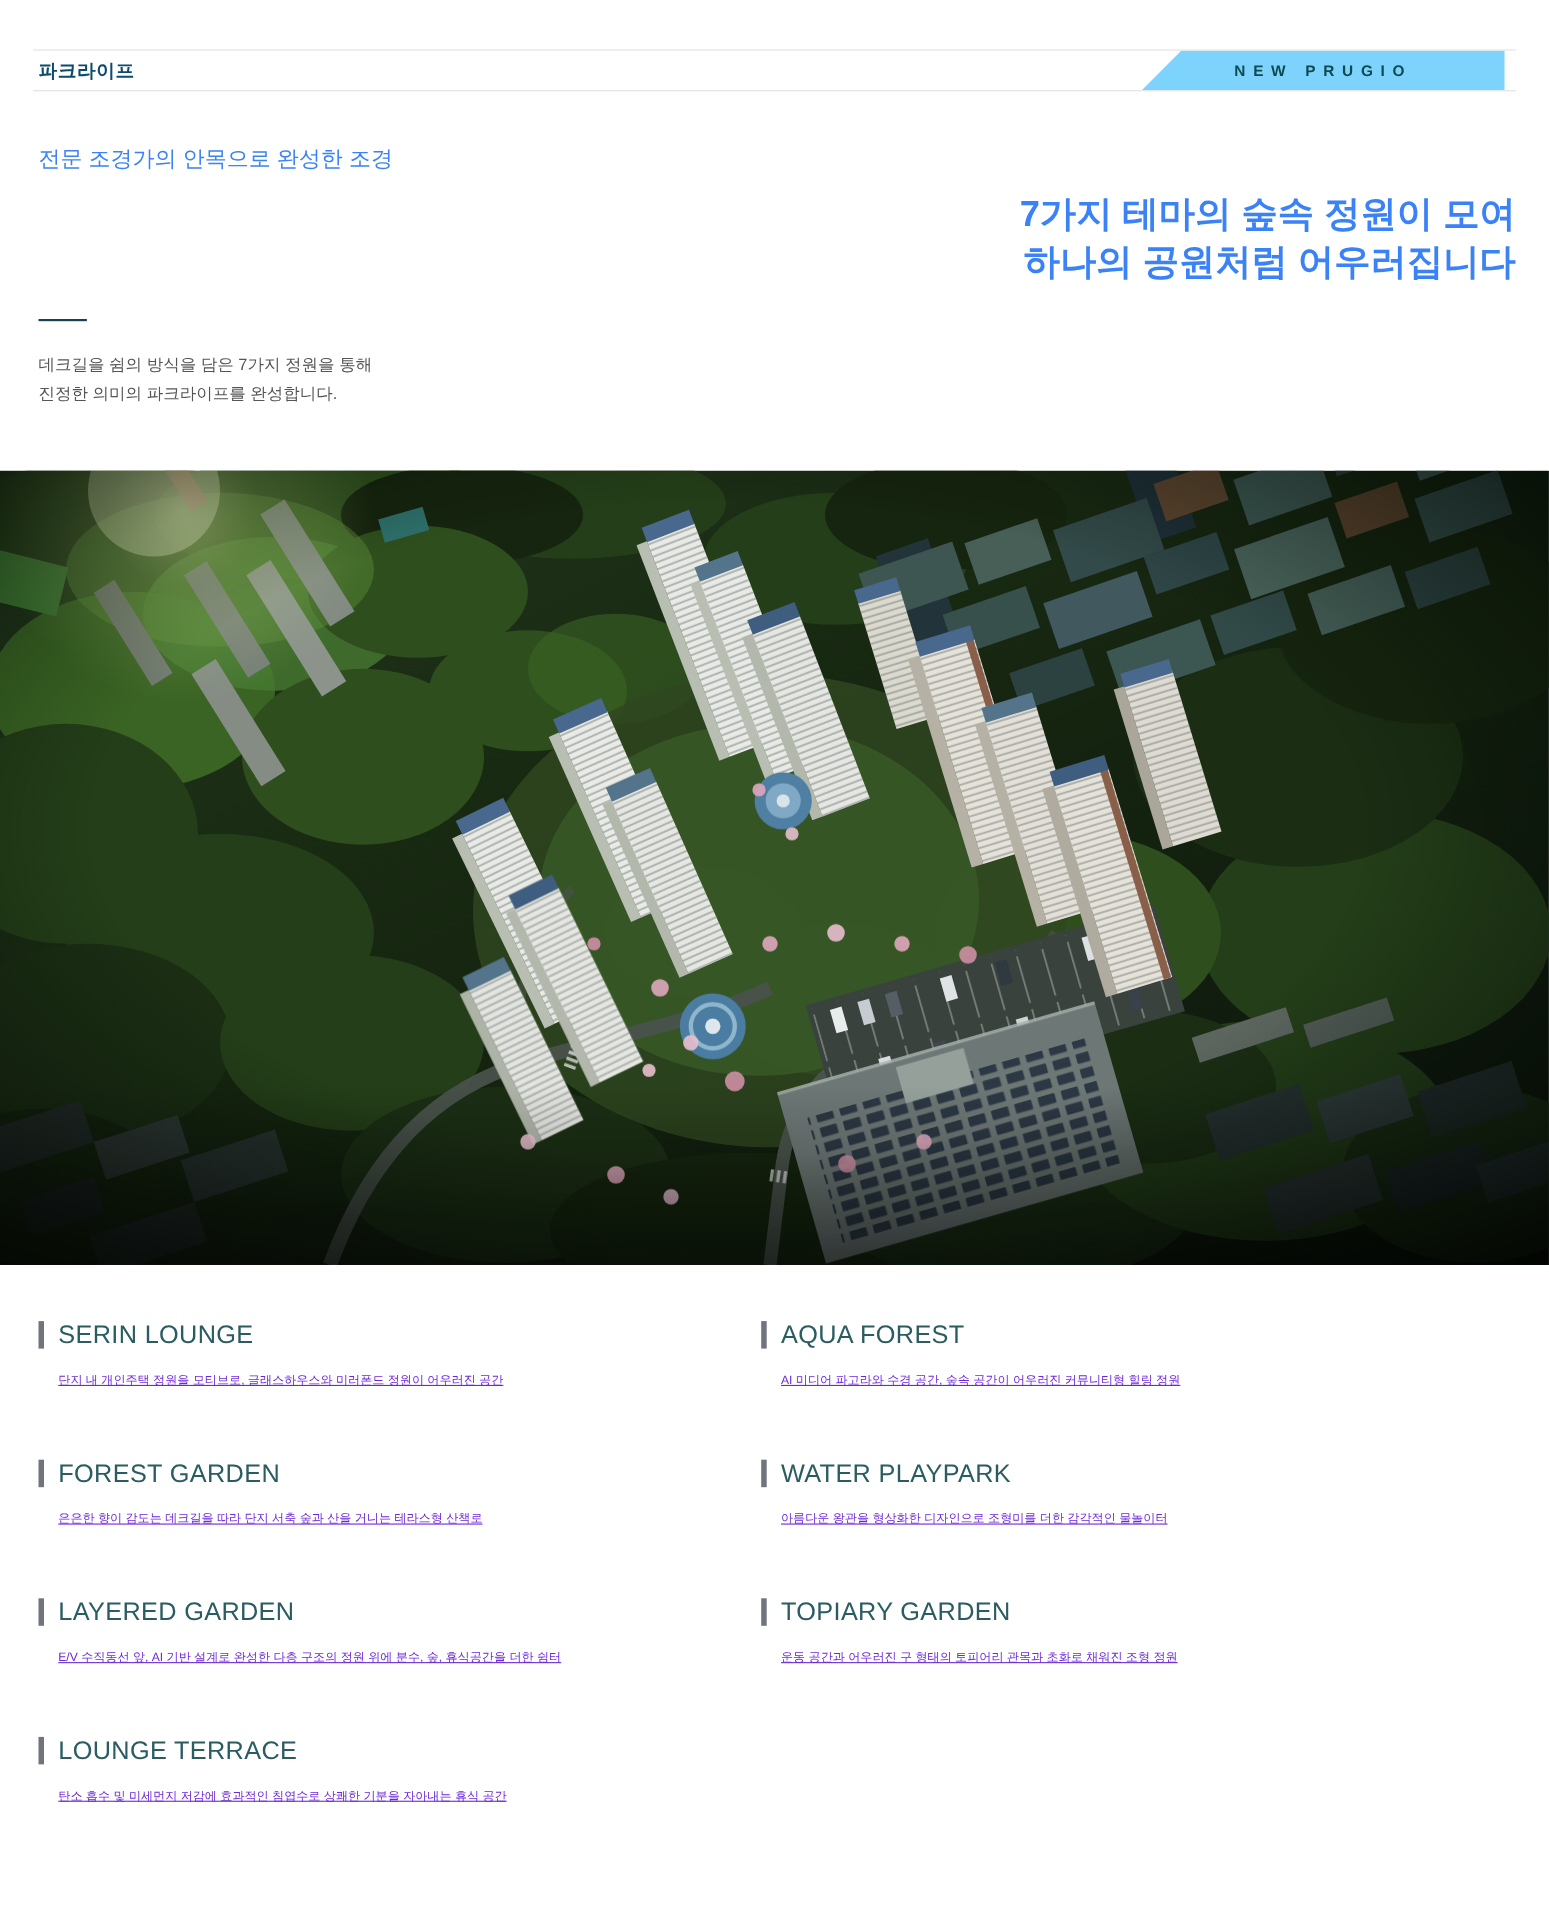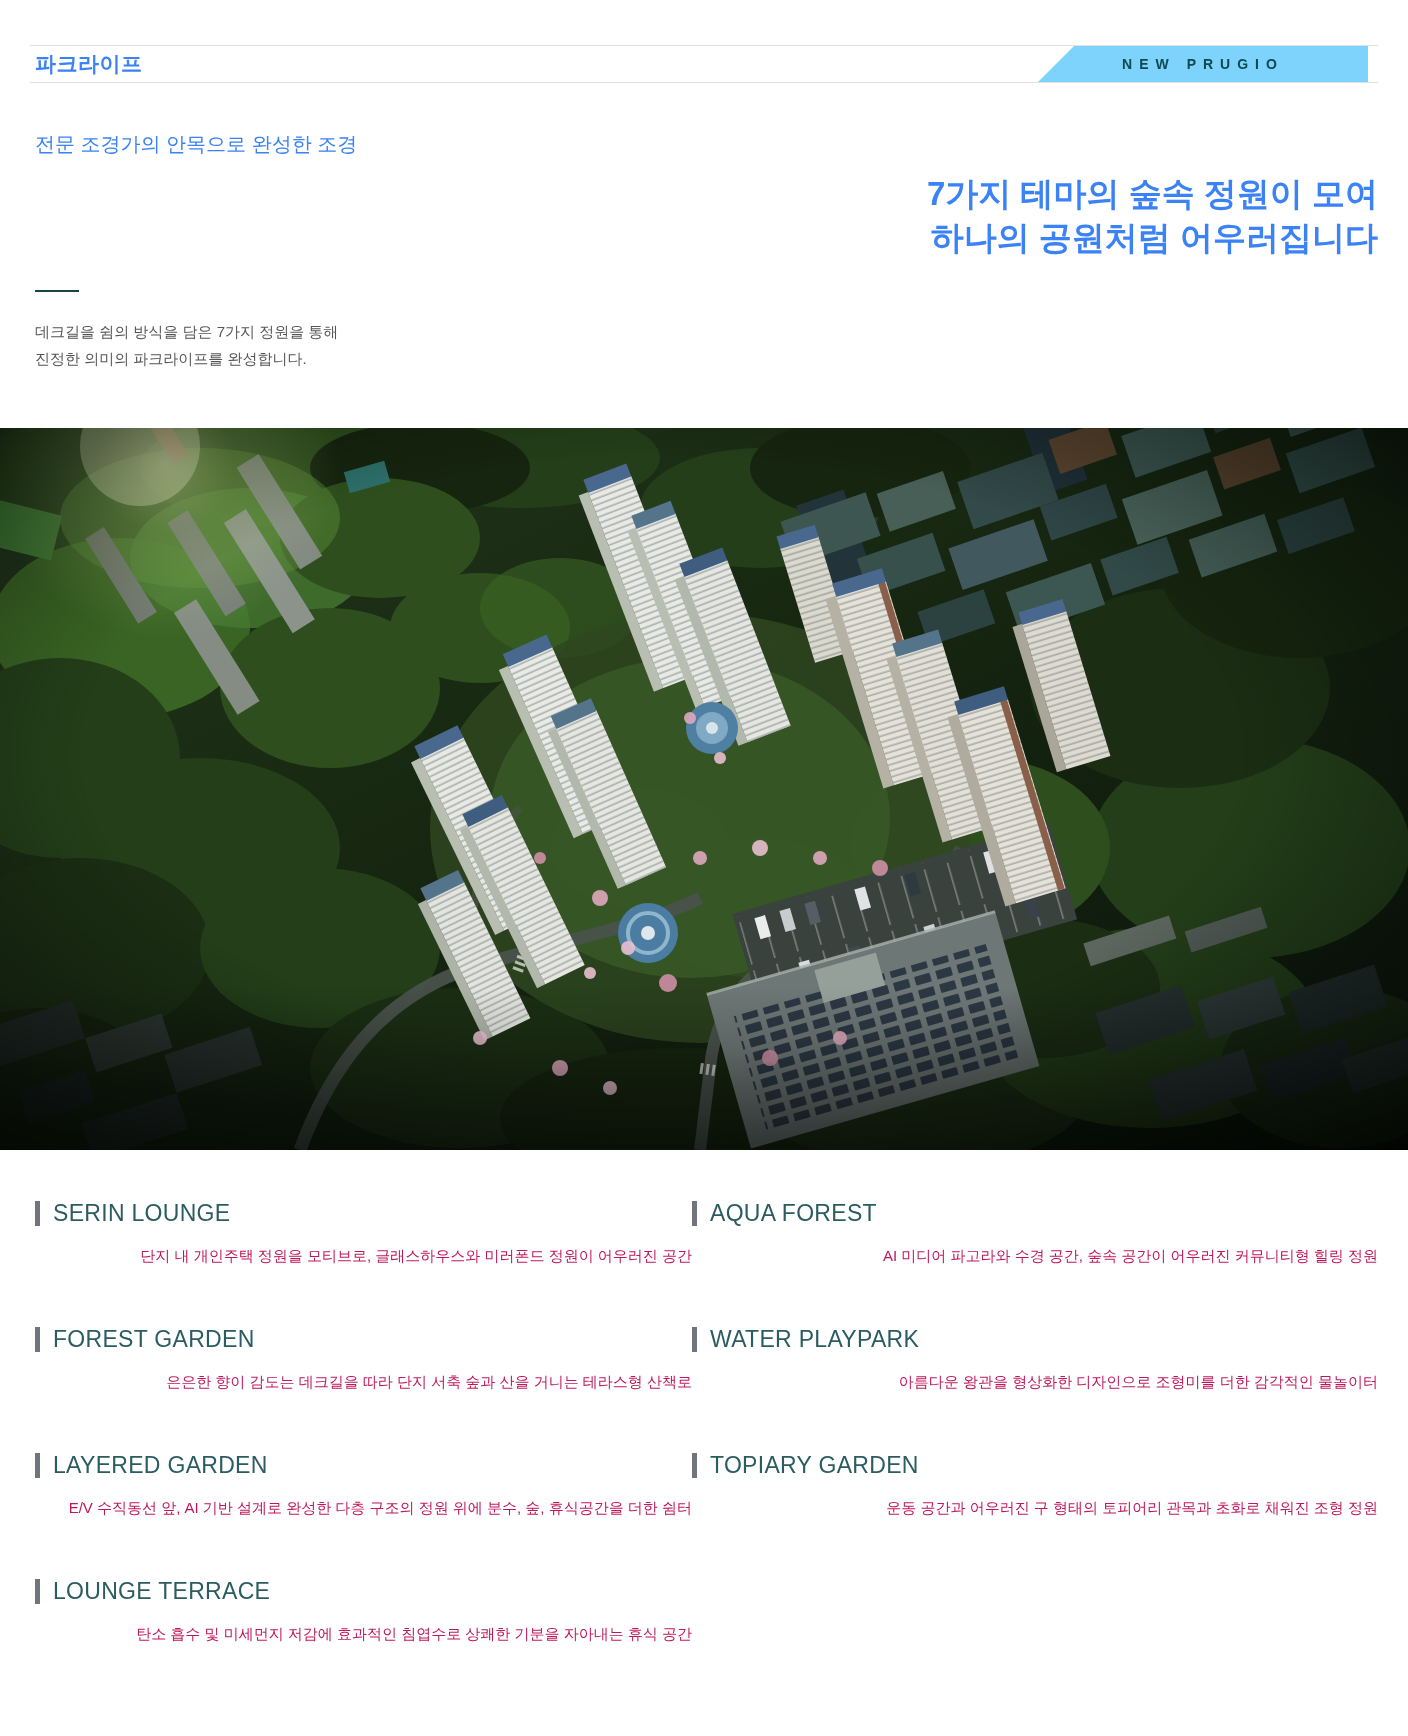--- a/index.html
+++ b/index.html
@@ -8,45 +8,45 @@
     width:1408px; height:1736px;
     font-family:"Liberation Sans","DejaVu Sans",sans-serif;
     color:#222; overflow:hidden; position:relative;
   }
   
   .hdr {
     margin:45px 30px 0 30px; height:38px;
     border-top:1px solid #e2e2e2; border-bottom:1px solid #e2e2e2;
     position:relative; display:flex; align-items:center;
   }
-  .hdr-title { font-size:21px; font-weight:700; color:#3b82f6; margin-left:5px; letter-spacing:.5px; }
+  .hdr-title { font-size:17px; font-weight:700; color:#0c4a6e; margin-left:5px; letter-spacing:.5px; }
   .brand-band {
     position:absolute; right:10px; top:0; height:100%; width:330px;
     background:#7dd3fc;
     clip-path:polygon(36px 0,100% 0,100% 100%,0 100%);
     display:flex; align-items:center; justify-content:center;
   }
   .brand-text { font-size:14px; font-weight:700; letter-spacing:7px; color:#0d4a52; }
   
   .intro { margin:48px 30px 0 35px; }
   .eyebrow { font-size:20px; font-weight:500; color:#3b82f6; margin-bottom:14px; }
   .big-title { font-size:33px; font-weight:700; color:#3b82f6; line-height:44px;text-align:right; }
   .divider { width:44px; height:2px; background:#16434c; margin-top:30px; }
   .intro-desc { margin-top:26px; font-size:15px; line-height:27px; color:#555; }
   
   .aerial { margin-top:56px; width:1408px; height:722px; display:block; background:#101a0e; }
   
   .features { display:flex; padding:50px 30px 0 35px; }
-  .fcol { width:657px;text-align:right; }
+  .fcol { width:657px; }
   .fcol.right { flex:1; }
   .fblock { margin-bottom:60px; }
   .fhead { display:flex; align-items:center; }
   .fbar { width:5px; height:25px; background:#70757d; margin-right:13px; flex:none; }
   .fname { font-size:23px; font-weight:500; color:#2b5c61; letter-spacing:.3px; }
-  .fdesc { margin:18px 0 0 18px; font-size:15px; color:#be185d; line-height:21px; }
+  .fdesc { margin:18px 0 0 18px; font-size:11px; color:#6d28d9; line-height:21px;text-decoration:underline; }
 </style>
 </head>
 <body>
 
 <div class="hdr">
   <div class="hdr-title">파크라이프</div>
   <div class="brand-band">
     <span class="brand-text">NEW PRUGIO</span>
   </div>
 </div>

